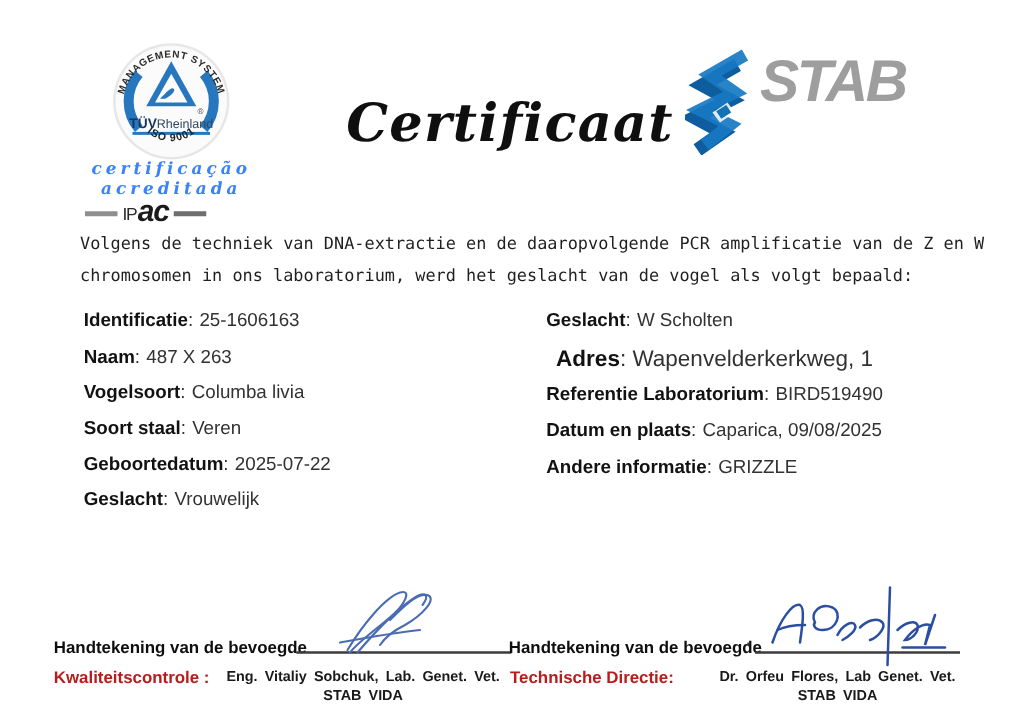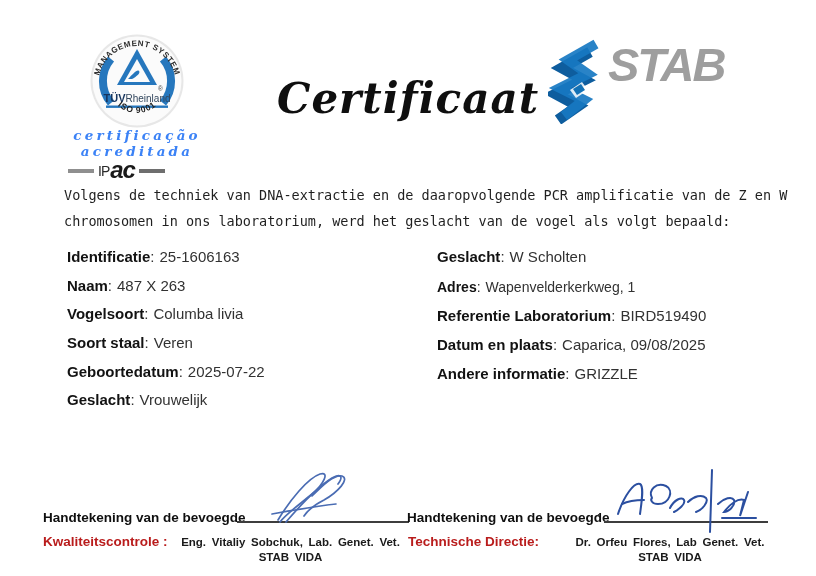--- a/index.html
+++ b/index.html
@@ -42,21 +42,21 @@
     font-family:"DejaVu Sans Mono", monospace; font-size:13.5px; color:#1f1f1f;
     line-height:26px; white-space:nowrap; }
 
   
   .col { position:absolute; top:247px; }
   .col-left { left:67px; }
   .col-right { left:437px; }
   .frow { font-size:15px; line-height:20px; margin-bottom:8.7px; color:#323232; }
   .frow .lbl { font-weight:bold; color:#121212; }
   .frow .sep { color:#323232; margin-right:5px; }
-  .frow.small { font-size:14px; line-height:18px; margin-bottom:10.7px; padding-top:2px; }
+  .frow.small { font-size:18px; line-height:18px; margin-bottom:10.7px; padding-top:2px;text-align:center; }
 
   
   .sig-label { position:absolute; font-size:13.5px; font-weight:bold; color:#0f0f0f; }
   .sig-label.l { left:43px; top:510px; }
   .sig-label.r { left:407px; top:510px; }
   .sig-dot { position:absolute; left:597px; top:504px; font-size:13px; font-weight:bold; color:#333; }
   .sig-line { position:absolute; top:468px; height:55px; border-bottom:2px solid #3d3d3d; }
   .sig-line.l { left:237px; width:172px; }
   .sig-line.r { left:604px; width:164px; }
   .sig-svg { position:absolute; overflow:visible; }

